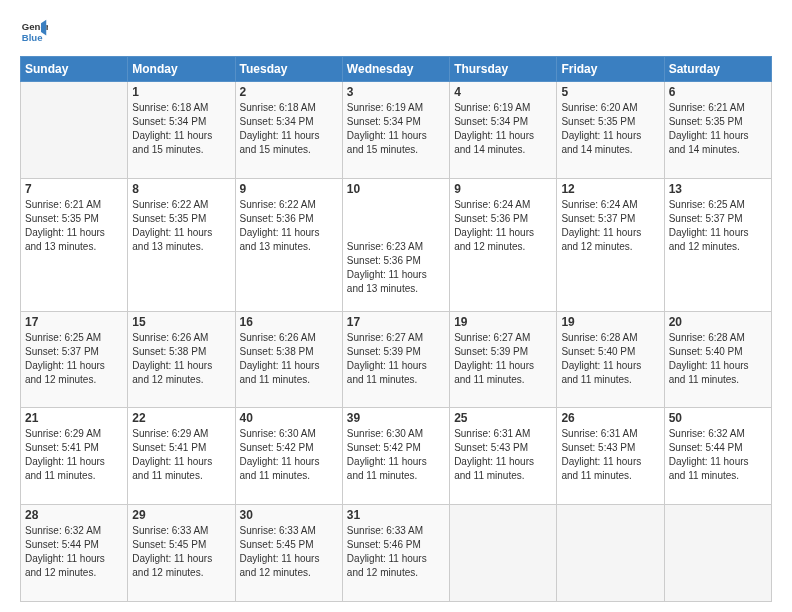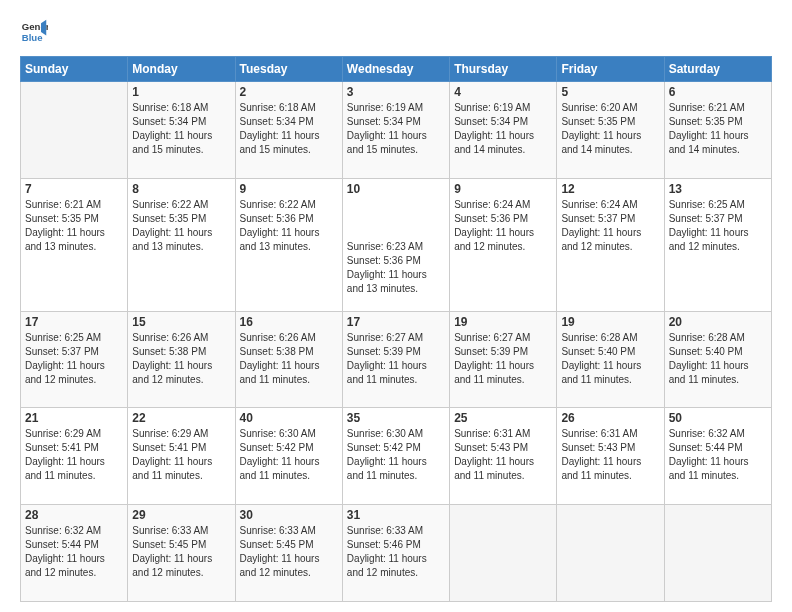--- a/index.html
+++ b/index.html
@@ -286,21 +286,21 @@
 and 11 minutes.</div>
           </td>
           <td>
             <span class="day-number">40</span>
             <div class="day-info" style="white-space: pre-line;">Sunrise: 6:30 AM
 Sunset: 5:42 PM
 Daylight: 11 hours
 and 11 minutes.</div>
           </td>
           <td>
-            <span class="day-number">35</span>
+            <span class="day-number">39</span>
             <div class="day-info" style="white-space: pre-line;">Sunrise: 6:30 AM
 Sunset: 5:42 PM
 Daylight: 11 hours
 and 11 minutes.</div>
           </td>
           <td>
             <span class="day-number">25</span>
             <div class="day-info" style="white-space: pre-line;">Sunrise: 6:31 AM
 Sunset: 5:43 PM
 Daylight: 11 hours

